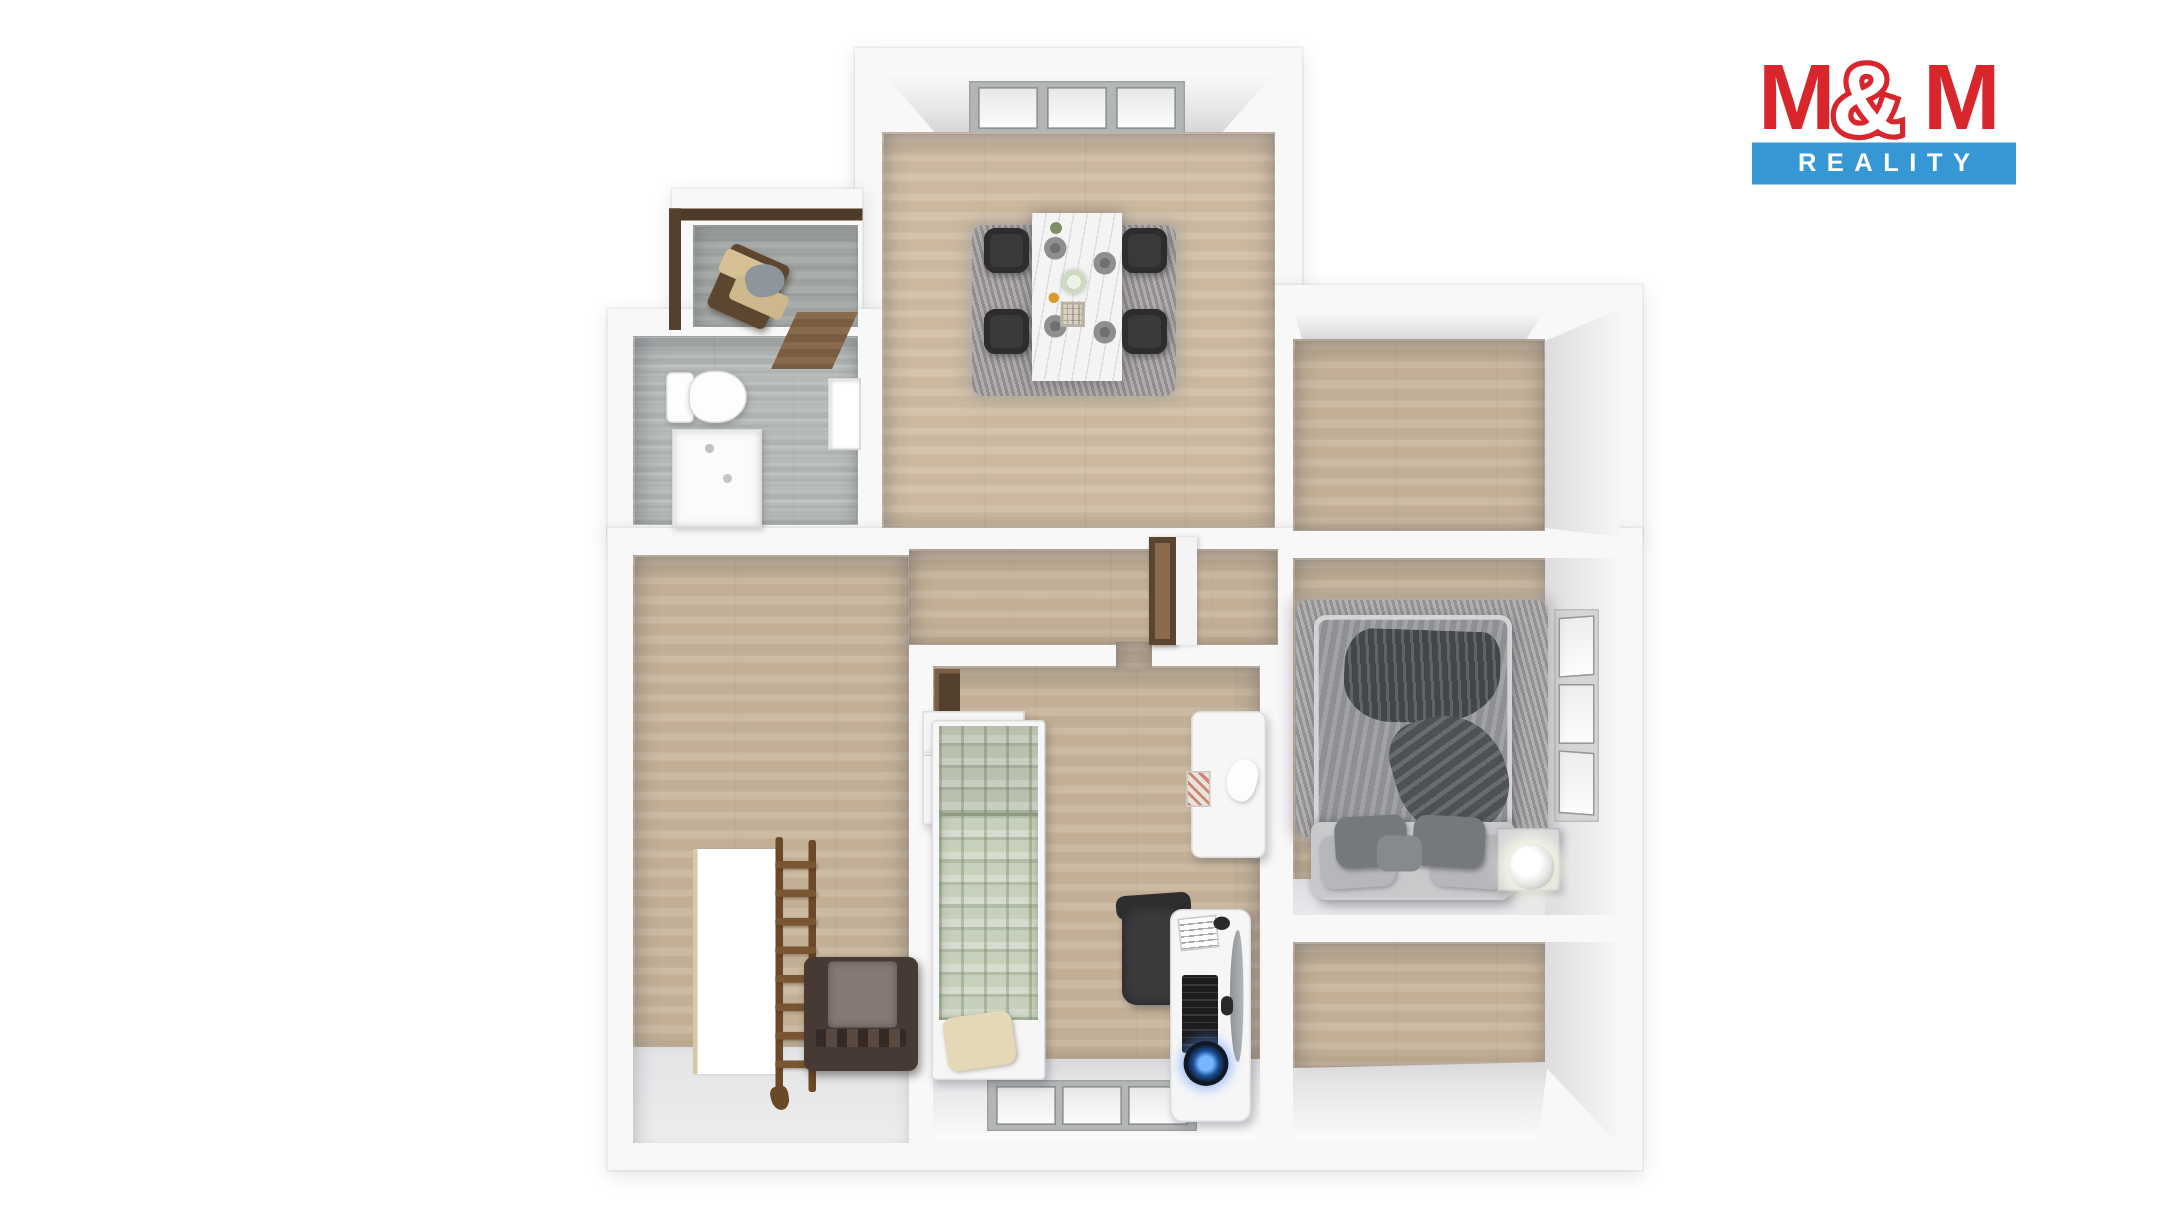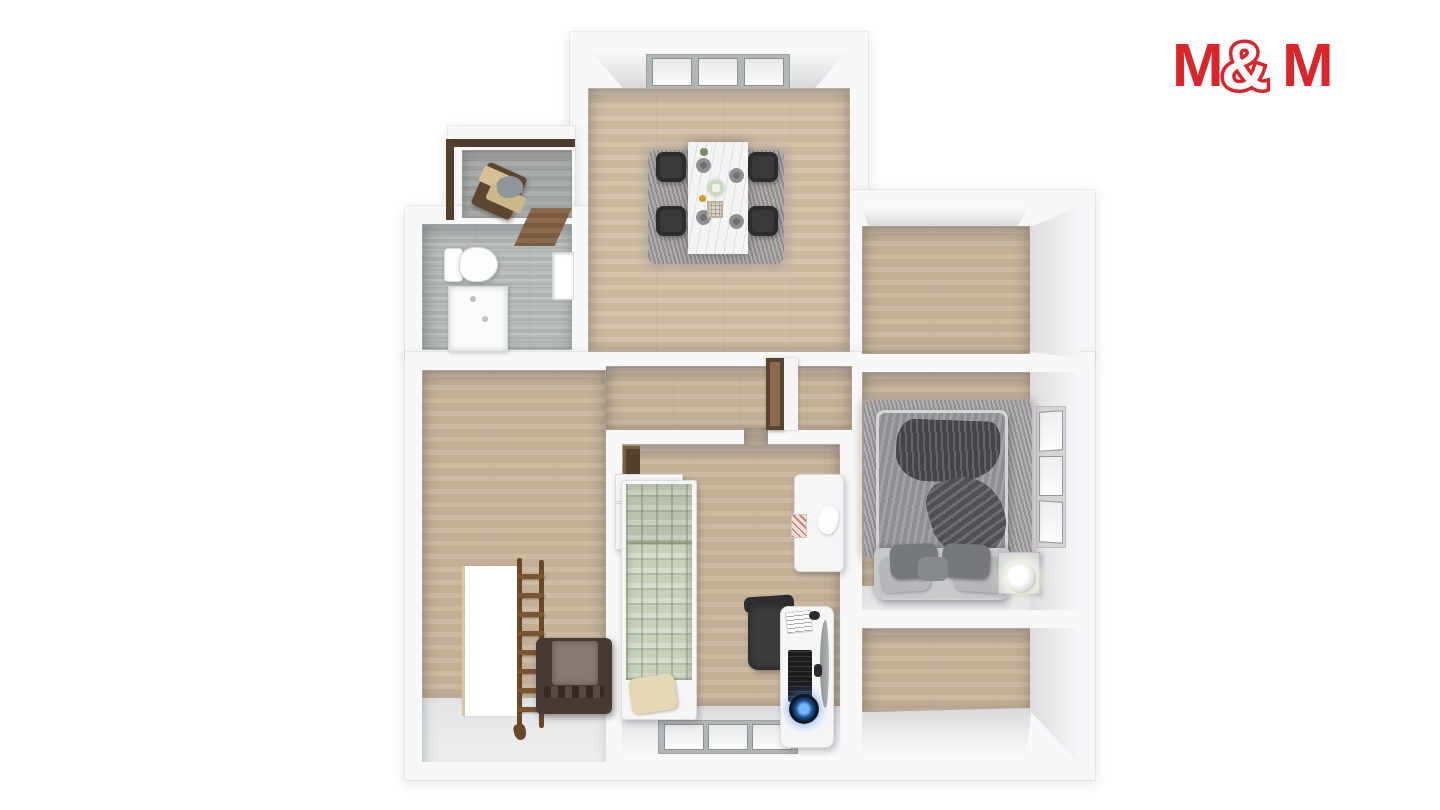--- a/index.html
+++ b/index.html
@@ -202,15 +202,18 @@
   <div class="face-l" style="left:1030px;top:628px;width:48px;height:134px;clip-path:polygon(0 0,100% 0,100% 100%,0 62%);"></div>
 
   <div id="logo">
     <div class="red-zone">
       <svg width="172" height="68" viewBox="0 0 172 68">
         <text x="2" y="60" font-family="Liberation Sans, sans-serif" font-size="62" font-weight="bold" fill="#d8262c">M</text>
         <text x="112" y="60" font-family="Liberation Sans, sans-serif" font-size="62" font-weight="bold" fill="#d8262c">M</text>
         <text x="51" y="63" font-family="Liberation Sans, sans-serif" font-size="66" font-weight="bold" fill="#ffffff" stroke="#d8262c" stroke-width="7" paint-order="stroke">&amp;</text>
       </svg>
     </div>
+    <div class="blue-bar">
+      <span>REALITY</span>
+    </div>
   </div>
 
 </div>
 
 </body></html>

